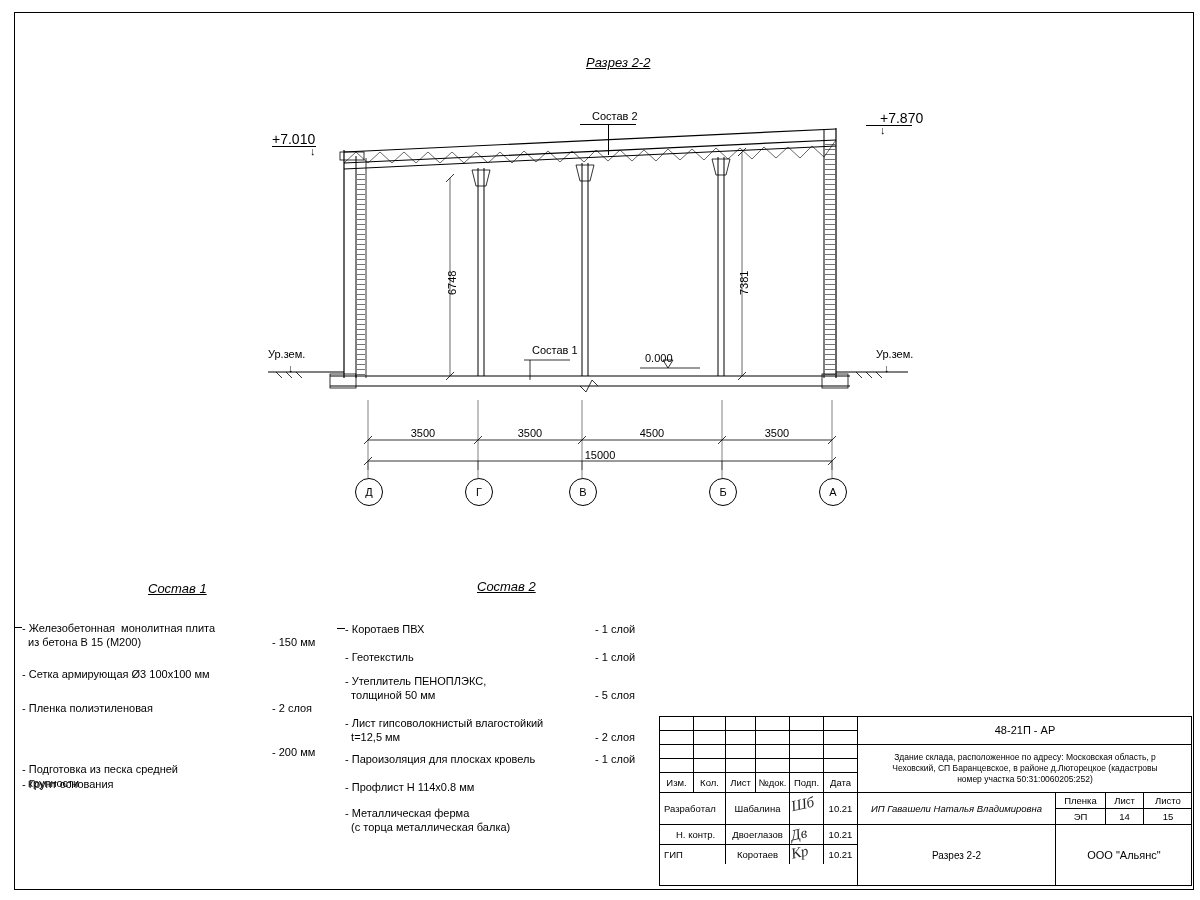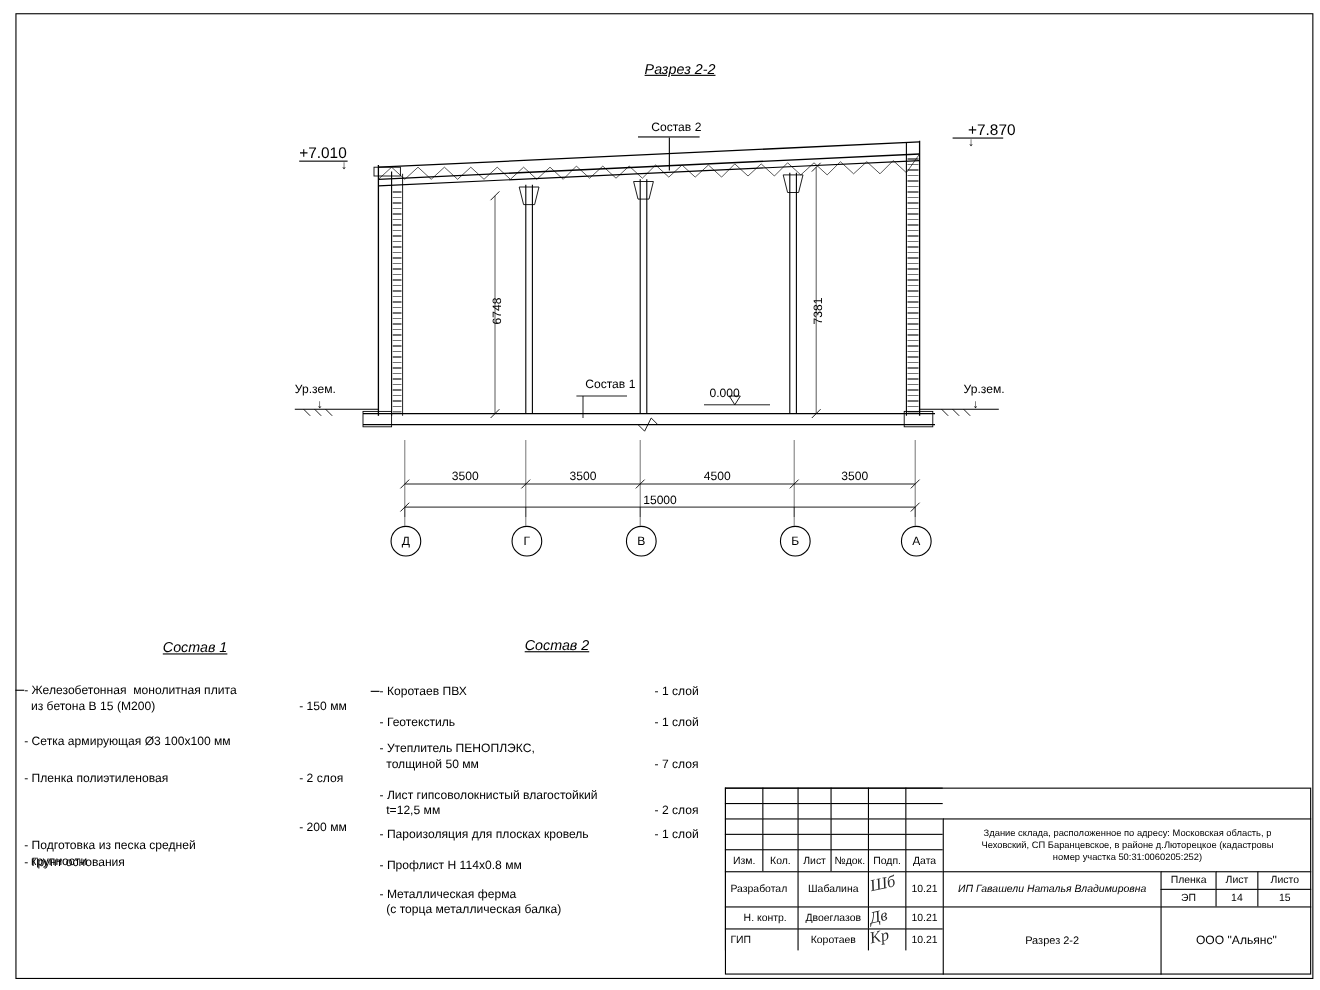--- a/index.html
+++ b/index.html
@@ -213,21 +213,21 @@
     <div class="t it u" style="left:477px;top:580px;font-size:13px;">Состав 2</div>
 
     <div class="legend-item" style="left:345px;top:622px;">- Коротаев ПВХ</div>
     <div class="legend-val" style="left:595px;top:622px;">- 1 слой</div>
 
     <div class="legend-item" style="left:345px;top:650px;">- Геотекстиль</div>
     <div class="legend-val" style="left:595px;top:650px;">- 1 слой</div>
 
     <div class="legend-item" style="left:345px;top:674px;">- Утеплитель ПЕНОПЛЭКС,
   толщиной 50 мм</div>
-    <div class="legend-val" style="left:595px;top:688px;">- 7 слоя</div>
+    <div class="legend-val" style="left:595px;top:688px;">- 5 слоя</div>
 
     <div class="legend-item" style="left:345px;top:716px;">- Лист гипсоволокнистый влагостойкий
   t=12,5 мм</div>
     <div class="legend-val" style="left:595px;top:730px;">- 2 слоя</div>
 
     <div class="legend-item" style="left:345px;top:752px;">- Пароизоляция для плосках кровель</div>
     <div class="legend-val" style="left:595px;top:752px;">- 1 слой</div>
 
     <div class="legend-item" style="left:345px;top:780px;">- Профлист Н 114х0.8 мм</div>
     <div class="legend-val" style="left:595px;top:780px;"></div>
@@ -289,20 +289,21 @@
 
     <div class="cell" style="left:0;top:128px;width:66px;height:20px;justify-content:flex-start;padding-left:4px;">ГИП</div>
     <div class="cell" style="left:66px;top:128px;width:64px;height:20px;">Коротаев</div>
     <div class="cell" style="left:130px;top:128px;width:34px;height:20px;"></div>
     <div class="cell" style="left:164px;top:128px;width:34px;height:20px;">10.21</div>
 
     <div class="sig" style="left:132px;top:80px;">Шб</div>
     <div class="sig" style="left:132px;top:110px;">Дв</div>
     <div class="sig" style="left:132px;top:128px;">Кр</div>
 
+    <div class="cell" style="left:198px;top:0;width:335px;height:28px;font-size:11px;">48-21П - АР</div>
 
     <div class="cell" style="left:198px;top:28px;width:335px;height:48px;font-size:8.5px;white-space:pre-line;line-height:11px;">Здание склада, расположенное по адресу: Московская область, р
 Чеховский, СП Баранцевское, в районе д.Люторецкое  (кадастровы
 номер участка 50:31:0060205:252)</div>
 
     <div class="cell" style="left:198px;top:76px;width:198px;height:32px;font-style:italic;font-size:9.5px;">ИП Гавашели Наталья Владимировна</div>
 
     <div class="cell" style="left:396px;top:76px;width:50px;height:16px;">Пленка</div>
     <div class="cell" style="left:446px;top:76px;width:38px;height:16px;">Лист</div>
     <div class="cell" style="left:484px;top:76px;width:49px;height:16px;">Листо</div>

